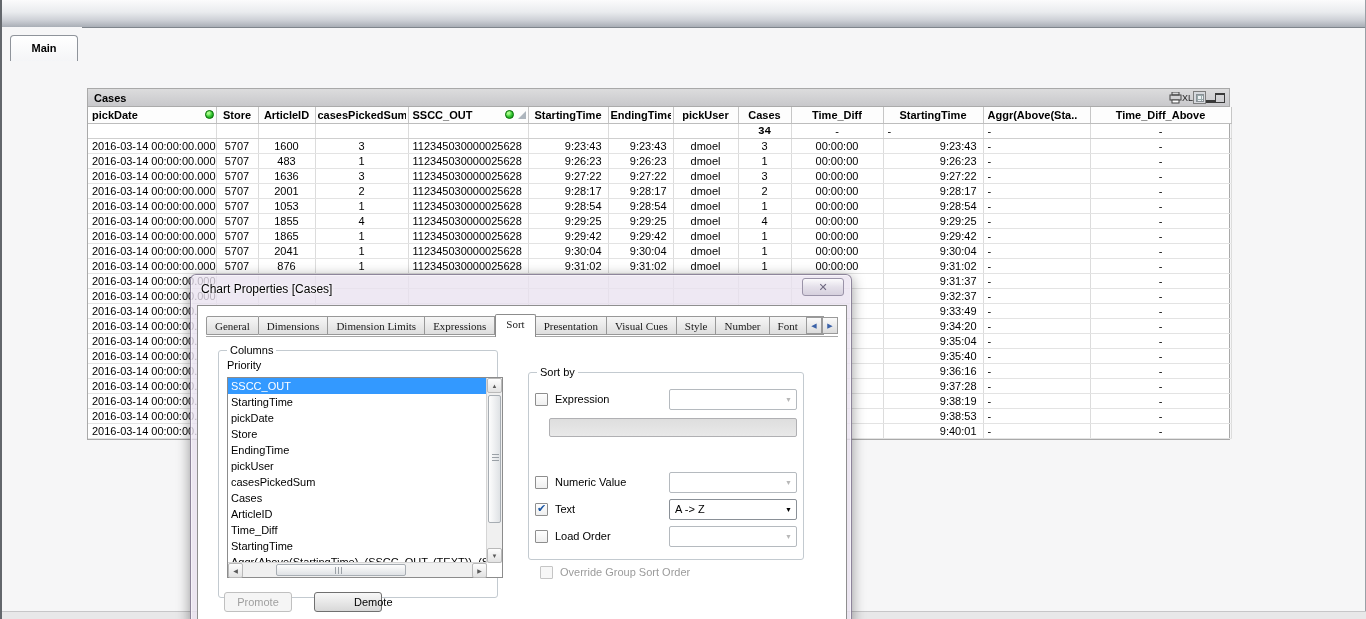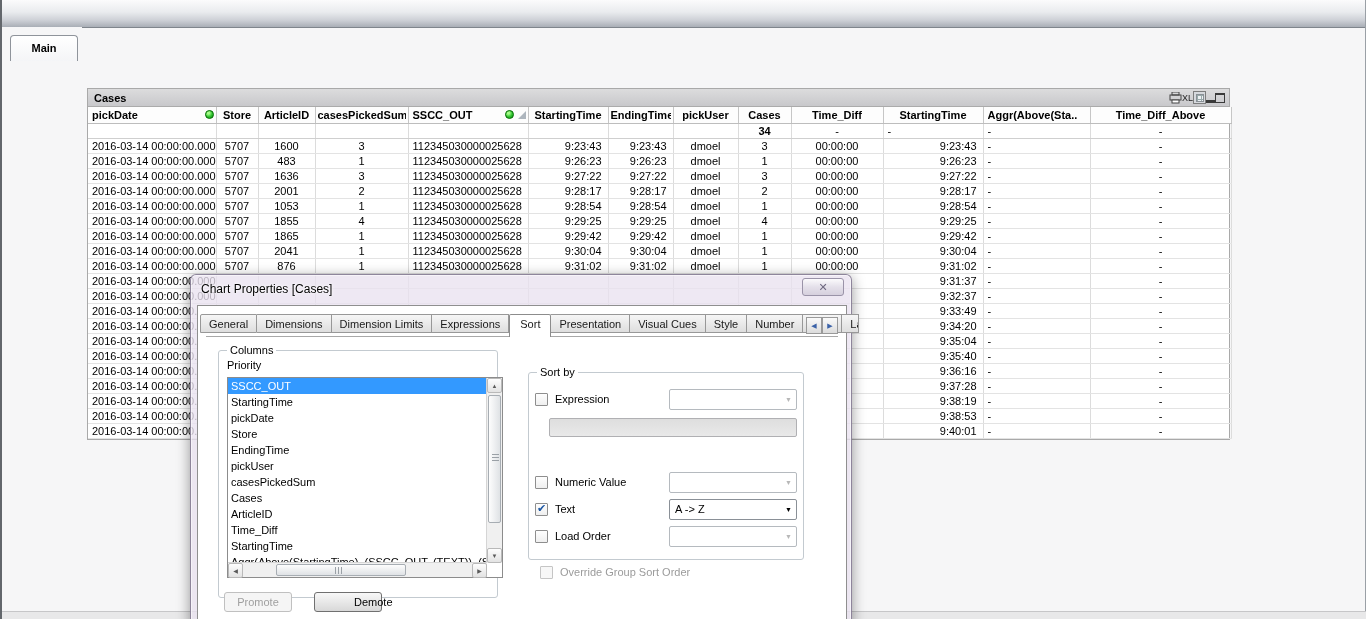--- a/index.html
+++ b/index.html
@@ -65,21 +65,21 @@
   #cases-table th, #cases-table td {
     height:15px; line-height:14px; overflow:hidden; white-space:nowrap;
     border-right:1px solid #dcdcdc; border-bottom:1px solid #e3e3e3; padding:0 2px;
     font-weight:normal;
   }
   #cases-table thead th {
     height:16px; background:#fdfdfd; font-weight:bold;
     border-right:1px solid #c6c6c6; border-bottom:1px solid #bdbdbd;
   }
   #cases-table tr.totals td { border-bottom:1px solid #cfcfcf; }
-  #cases-table tr.totals td:nth-child(9) { font-weight:bold; }
+  #cases-table tr.totals td:nth-child(9) { font-weight:bold;font-family:Liberation Mono, monospace; }
   .al { text-align:left; padding-left:4px !important; }
   .ac { text-align:center; }
   .ar { text-align:right; padding-right:6px !important; }
   .th-flex { display:flex; align-items:center; }
   .th-flex .lbl { flex:1; overflow:hidden; white-space:nowrap; }
   .dot {
     width:9px; height:9px; border-radius:50%;
     background:radial-gradient(circle at 35% 30%, #a8ff8a 15%, #2fc22f 55%, #0b8c0b 100%);
     border:1px solid #0a6e0a; flex:none; margin-left:2px;
   }
@@ -105,21 +105,21 @@
     position:absolute; right:7px; top:3px; width:42px; height:18px;
     background:linear-gradient(#fbfafc,#e4e0ea 50%,#d6d0de);
     border:1px solid #9a93a8; border-radius:3px;
     font-size:11px; font-weight:bold; color:#6e6880; text-align:center; line-height:16px;
   }
   #dlg-panel {
     position:absolute; left:6px; top:30px; width:650px; height:340px;
     background:#fff; border:1px solid #8f8f8f;
   }
   
-  #dlg-tabs { position:absolute; left:2px; top:8px; height:23px; width:600px; display:flex; align-items:flex-start; }
+  #dlg-tabs { position:absolute; left:8px; top:8px; height:23px; width:600px; display:flex; align-items:center;font-family:Liberation Serif, serif; }
   .dtab {
     height:19px; padding:0 8px; font-size:11px; line-height:18px; color:#1a1a1a;
     background:linear-gradient(#f6f6f6,#dedede);
     border:1px solid #989898; border-left:none; white-space:nowrap;
   }
   .dtab:first-child { border-left:1px solid #989898; border-radius:2px 0 0 0; }
   .dtab.active {
     height:23px; background:#fff; border:1px solid #8c8c8c; border-bottom:none;
     position:relative; z-index:2; border-radius:2px 2px 0 0; padding:0 10px;
   }

